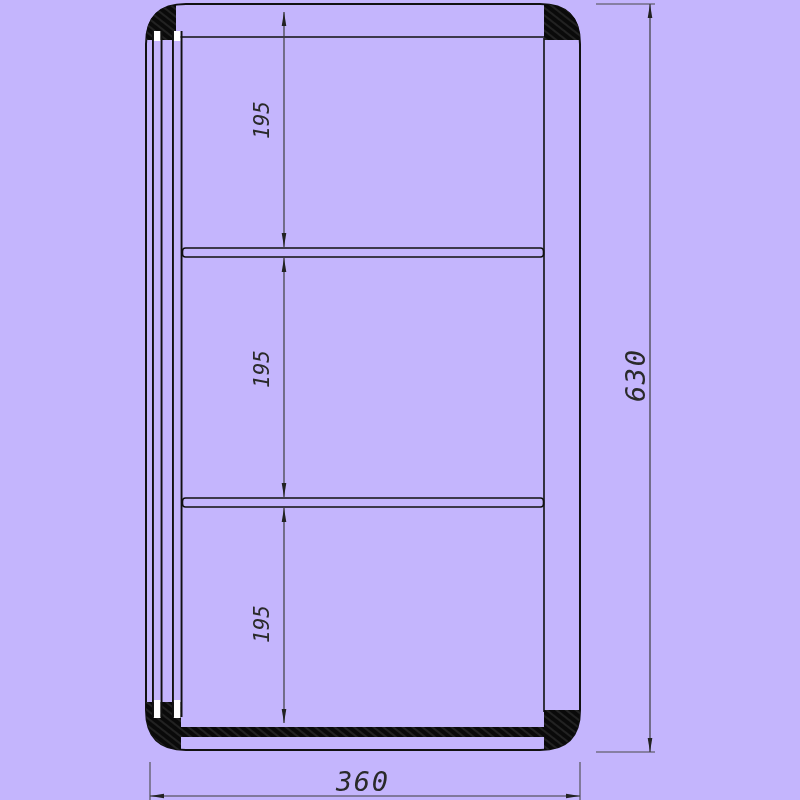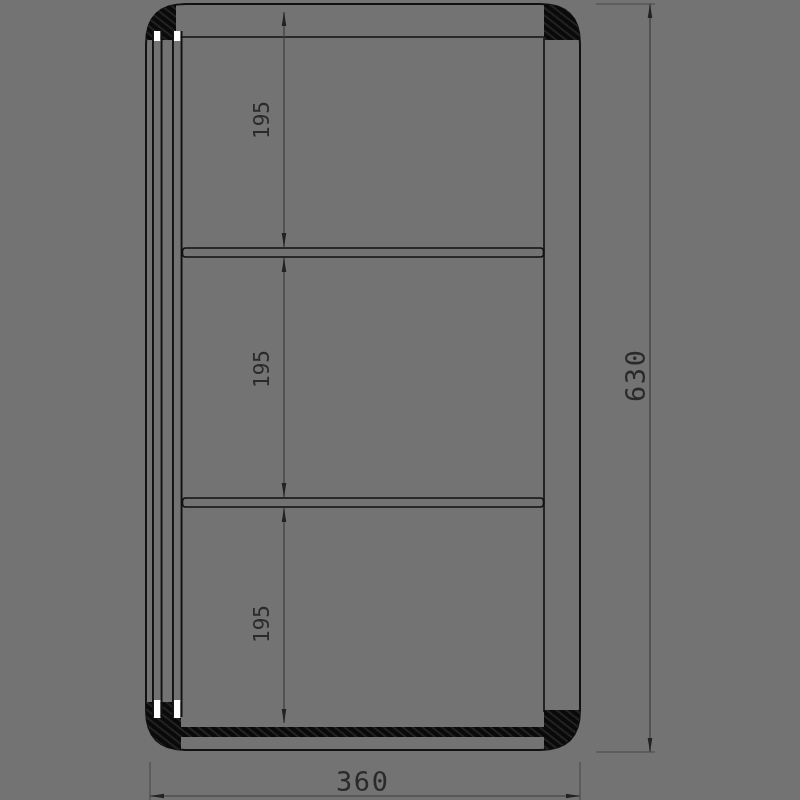--- a/index.html
+++ b/index.html
@@ -4,23 +4,24 @@
 <style>
   html, body {
     margin: 0;
     padding: 0;
     background: #ffffff;
   }
   .canvas {
     position: relative;
     width: 800px;
     height: 800px;
-    background: #737373;
+    background: #c4b5fd;
     overflow: hidden;
     font-family: "DejaVu Sans Mono", monospace;
+    font-style: italic;
   }
   svg text {
     font-family: "DejaVu Sans Mono", monospace;
     fill: #2a2a2a;
   }
   .objline  { stroke: #111111; fill: none; }
   .dimline  { stroke: #3d3d3d; stroke-width: 1.2; fill: none; }
   .extline  { stroke: #4a4a4a; stroke-width: 1.1; fill: none; }
   .dimarrow { fill: #222222; stroke: none; }
   .dimtext-small { font-size: 21px; }

